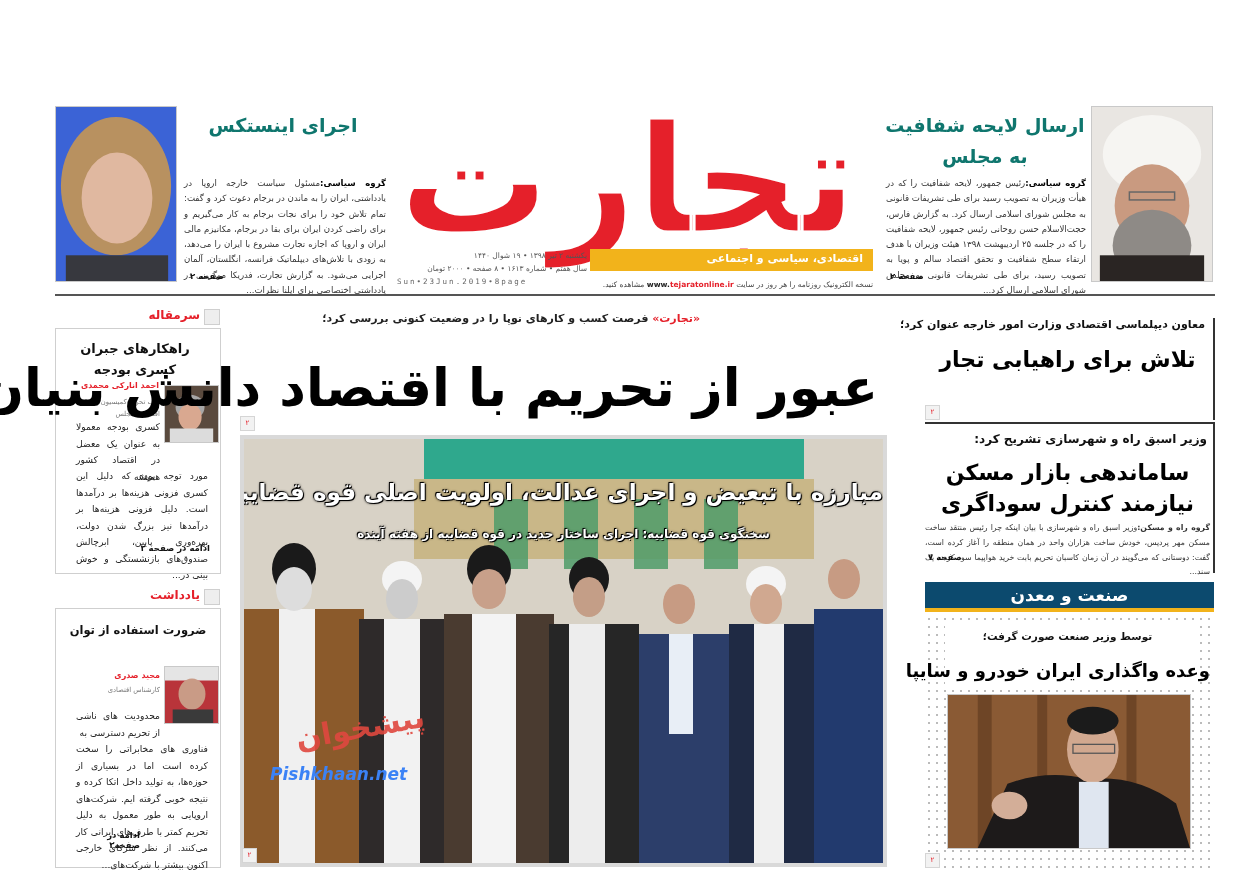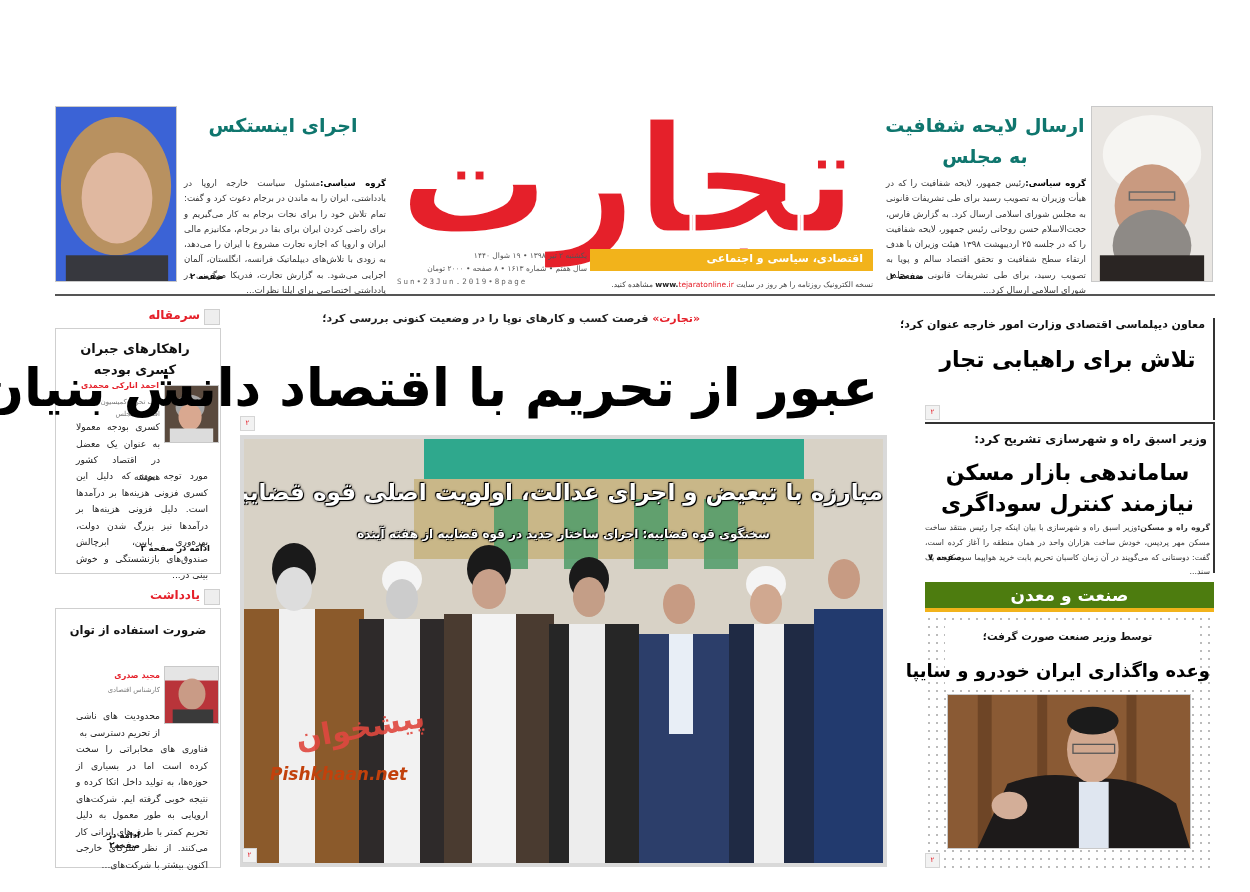--- a/index.html
+++ b/index.html
@@ -18,21 +18,21 @@
   .page-ref { font-size: 8.5px; font-weight: bold; color: #111; }
 
   
   .mast-wrap { position: absolute; left: 397px; top: 108px; width: 462px; height: 150px; }
   .logo-text { position: absolute; left: 0; top: -28px; width: 462px; text-align: center; font-family: "DejaVu Sans", sans-serif; font-weight: bold; font-size: 150px; color: #e5202a; letter-spacing: -6px; line-height: 200px; -webkit-text-stroke: 3px #ffffff; }
   .yellow-bar { position: absolute; left: 590px; top: 249px; width: 283px; height: 22px; background: #f2b31b; border-radius: 0 0 0 0; }
   .yellow-bar span { position: absolute; right: 10px; top: 3px; font-size: 11px; font-weight: bold; color: #fff; }
   .mast-meta { position: absolute; left: 397px; top: 249px; width: 190px; font-size: 7.5px; line-height: 13px; color: #555; text-align: right; }
   .mast-meta .en { direction: ltr; text-align: left; font-family: "DejaVu Sans Mono", monospace; letter-spacing: 2px; color: #666; font-size: 7.5px; }
   .mast-online { position: absolute; left: 600px; top: 280px; width: 273px; font-size: 7.5px; color: #444; text-align: right; white-space: nowrap; }
-  .mast-online .url { color: #e5202a; font-weight: normal; }
+  .mast-online .url { color: #e5202a; font-weight: bold; }
   .mast-online .www { color: #222; font-weight: bold; }
 
   .rule { position: absolute; height: 2px; background: #555; }
 
   
   .side-box { position: absolute; border: 1.5px solid #cfcfcf; background: #fff; }
   .side-tag { position: absolute; font-size: 12px; font-weight: bold; color: #e5202a; text-align: right; }
   .side-tag-sq { position: absolute; width: 16px; height: 16px; border: 1.5px solid #cfcfcf; background: #eee; }
   .side-title { position: absolute; font-weight: bold; font-size: 13px; line-height: 21px; text-align: center; color: #111; }
   .author { position: absolute; font-size: 8px; color: #e5202a; font-weight: bold; text-align: right; }
@@ -42,29 +42,29 @@
 
   
   .kicker { position: absolute; left: 400px; top: 312px; width: 300px; font-size: 11px; font-weight: bold; color: #222; text-align: center; white-space: nowrap; }
   .kicker .red { color: #e5202a; }
   .headline { position: absolute; left: 248px; top: 348px; width: 630px; font-weight: bold; font-size: 52px; line-height: 80px; text-align: center; color: #000; letter-spacing: -2px; white-space: nowrap; }
   .pg-badge { position: absolute; width: 15px; height: 15px; border: 1.5px solid #d5d5d5; background: #f2f2f2; font-size: 7px; color: #e5202a; text-align: center; line-height: 12px; }
 
   .main-photo { position: absolute; left: 240px; top: 435px; width: 647px; height: 432px; border: 4px solid #d9d9d9; overflow: hidden; background: #cfc8bc; }
   .mp-overlay-text { position: absolute; width: 100%; text-align: center; color: #fff; font-weight: bold; text-shadow: 0 0 2px #000, 0 0 3px #000, 1px 1px 0 #000, -1px -1px 0 #000; white-space: nowrap; }
   .watermark-fa { position: absolute; left: 295px; top: 710px; font-size: 30px; font-weight: bold; color: #e0483f; opacity: 0.9; transform: rotate(-10deg); }
-  .watermark-en { position: absolute; left: 270px; top: 764px; font-size: 17px; font-weight: bold; color: #c2410c; font-style: italic; direction: ltr; }
+  .watermark-en { position: absolute; left: 270px; top: 764px; font-size: 17px; font-weight: bold; color: #3b82f6; font-style: italic; direction: ltr; }
 
   
   .r-kicker { position: absolute; font-size: 11px; font-weight: bold; color: #111; text-align: right; white-space: nowrap; }
   .r-title { position: absolute; font-weight: bold; font-size: 22px; line-height: 31px; text-align: center; color: #000; white-space: nowrap; }
   .r-text { position: absolute; font-size: 7.8px; line-height: 14.8px; color: #333; text-align: justify; }
   .vrule { position: absolute; width: 1.5px; background: #333; }
 
-  .section-banner { position: absolute; left: 925px; top: 582px; width: 289px; height: 30px; background: #4d7c0f; border-bottom: 4px solid #f2b31b; }
+  .section-banner { position: absolute; left: 925px; top: 582px; width: 289px; height: 30px; background: #0c4a6e; border-bottom: 4px solid #f2b31b; }
   .section-banner span { display: block; text-align: center; color: #fff; font-size: 17px; font-weight: bold; line-height: 26px; }
   .dotted-box { position: absolute; left: 925px; top: 615px; width: 289px; height: 255px;
     background-image: radial-gradient(circle, #bbbbbb 0.9px, transparent 1.2px);
     background-size: 8px 8px; }
   .white-block { position: absolute; background: #fff; }
 </style>
 </head>
 <body>
 
 <div class="photo" style="left:1091px; top:106px; width:122px; height:176px;">

